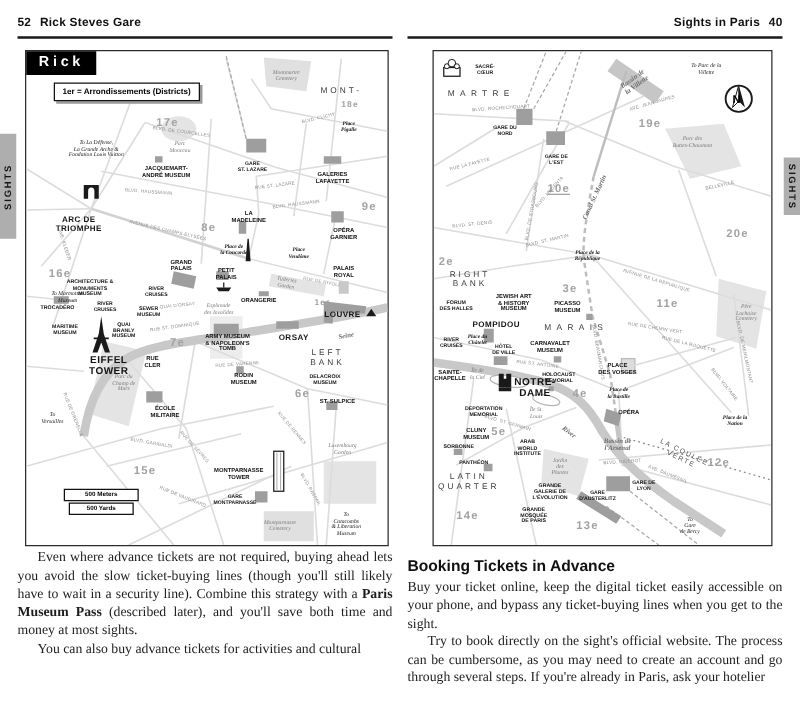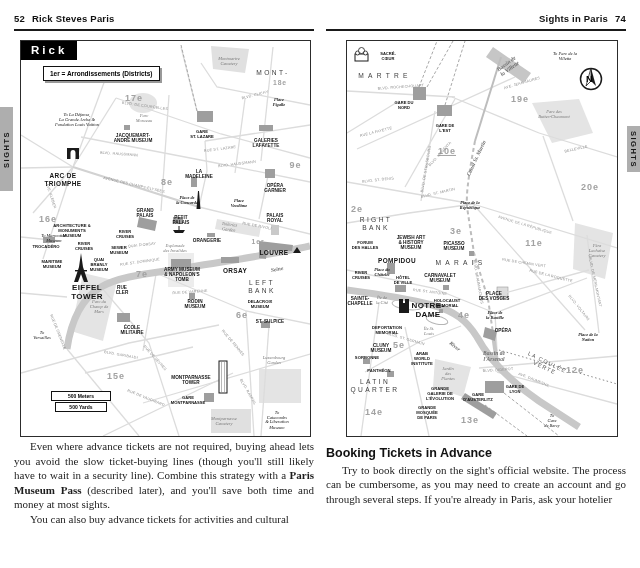--- a/index.html
+++ b/index.html
@@ -61,24 +61,24 @@
   .body p.ind{text-indent:16px;}
   .body h3{font-family:"Liberation Sans",sans-serif;font-size:12.5px;margin:7px 0 2px;
            text-align:left;color:#111;}
 </style>
 </head>
 <body>
 
 <div class="book">
 
   <div class="pgheader left">
-    <span class="pgnum">52</span><span>Rick Steves Paris</span>
+    <span class="pgnum">52</span><span>Rick Steves Gare</span>
   </div>
   <div class="pgheader right">
-    <span>Sights in Paris</span><span class="pgnum">74</span>
+    <span>Sights in Paris</span><span class="pgnum">40</span>
   </div>
   <div class="rule l"></div>
   <div class="rule r"></div>
 
   <div class="tab tab-left">
     <span>SIGHTS</span>
   </div>
   <div class="tab tab-right">
     <span>SIGHTS</span>
   </div>
@@ -504,16 +504,17 @@
       </div>
   </div>
 
   <div class="body l">
     <p class="ind"><span>Even where advance tickets are not required, buying ahead lets you avoid the slow ticket-buying lines (though you'll still likely have to wait in a security line). Combine this strategy with a </span><b>Paris Museum Pass</b><span> (described later), and you'll save both time and money at most sights.</span></p>
     <p class="ind">You can also buy advance tickets for activities and cultural</p>
   </div>
 
   <div class="body r">
     <h3>Booking Tickets in Advance</h3>
+    <p>Buy your ticket online, keep the digital ticket easily accessible on your phone, and bypass any ticket-buying lines when you get to the sight.</p>
     <p class="ind">Try to book directly on the sight's official website. The process can be cumbersome, as you may need to create an account and go through several steps. If you're already in Paris, ask your hotelier</p>
   </div>
 
 </div>
 
 </body></html>

